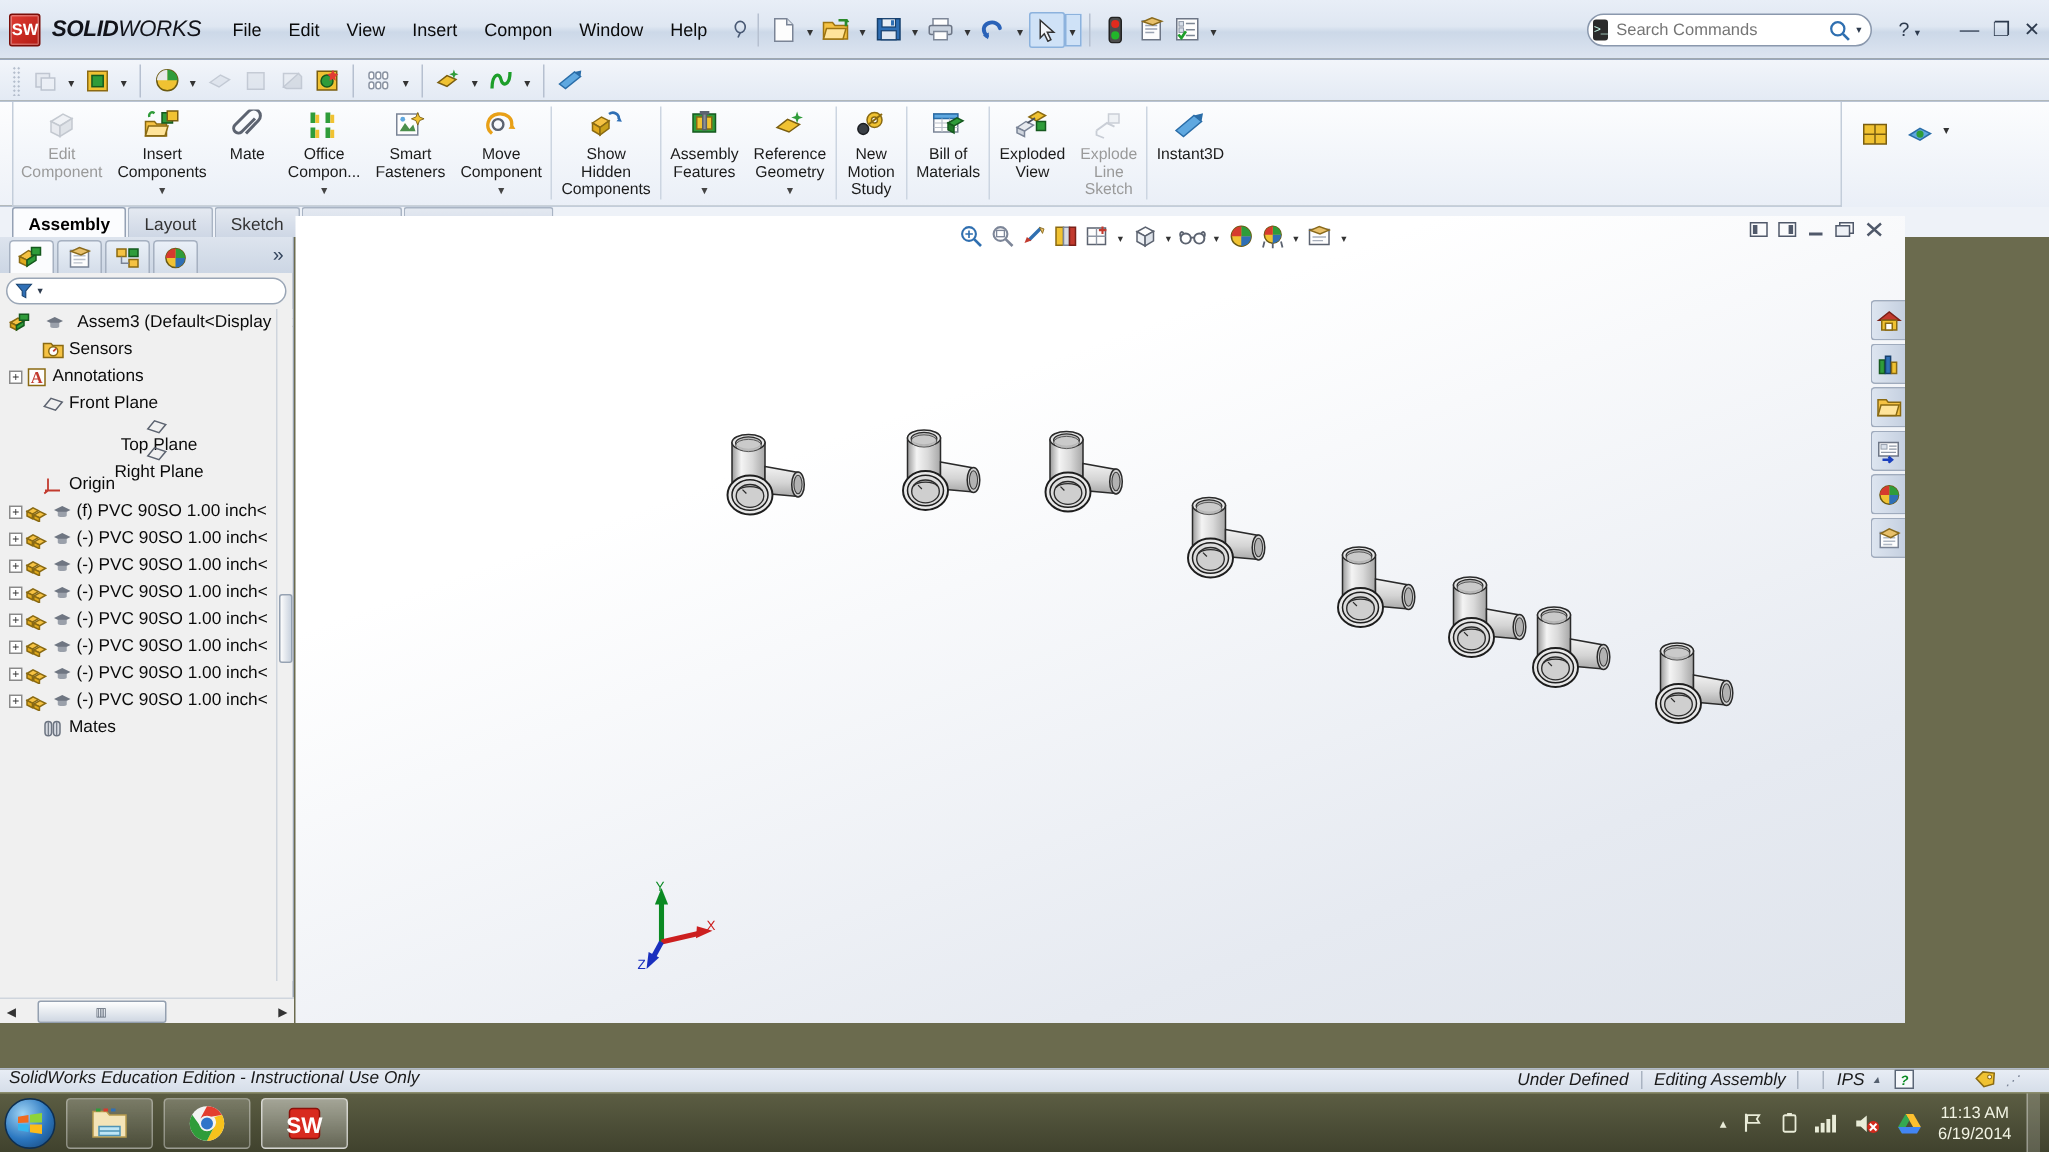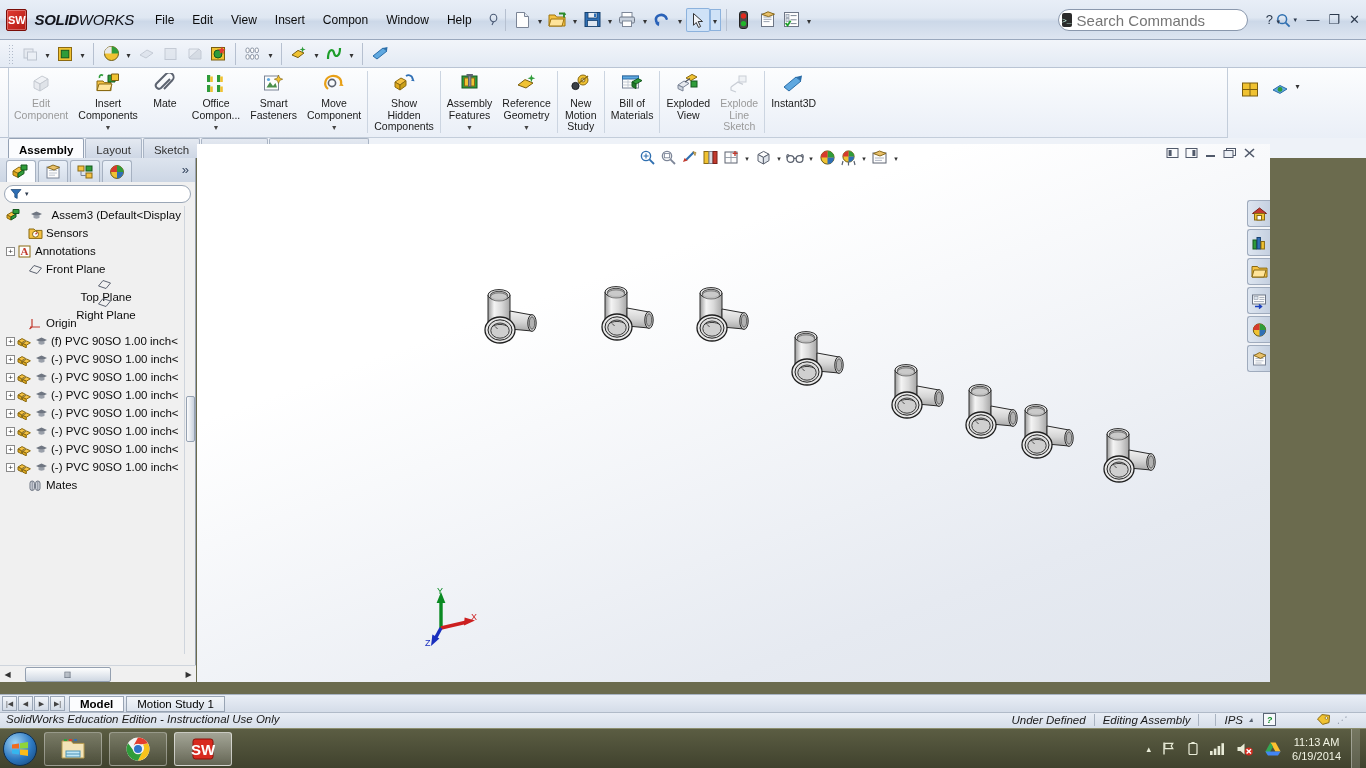--- a/index.html
+++ b/index.html
@@ -58,21 +58,21 @@
     width: 190px; height: 22px; background:#fff;
     border:1px solid #8a98ad; border-radius: 11px;
     display:flex; align-items:center; padding: 0 3px;
   }
   .search-wrap .cmdico {
     width:16px;height:14px;background:#2b2b2b;border-radius:2px;
     color:#cfe; font-size:8px; display:flex;align-items:center;justify-content:center;
     font-family:"Liberation Mono", monospace;
   }
   .search-wrap input {
-    border:0; outline:0; flex:1; font-size:15px; color:#333;
+    border:0; outline:0; flex:1; font-size:11px; color:#333;
     font-family:"Liberation Sans", sans-serif; padding-left:5px; background:transparent;
   }
   .mag { color:#2f6fb0; font-size:13px; }
   .winbtns { position:absolute; right:6px; top:12px; display:flex; gap:9px; align-items:center; color:#2d3a4d; font-size:13px;}
   .help-q { position:absolute; right:86px; top:12px; color:#2d3a4d; font-size:13px; }
 
   
   .toolrow2 {
     position:absolute; left:0; top:40px; width:1366px; height:28px;
     background: linear-gradient(to bottom,#f2f5fa,#e3eaf4);
@@ -1194,28 +1194,20 @@
       <div class="tp-btn">
         <svg width="17" height="16" viewBox="0 0 17 16">
             <rect x="2.5" y="4" width="12" height="10" fill="#fdfdfd" stroke="#7a8496"></rect>
             <path d="M4.5 7.5h8M4.5 9.8h8M4.5 12h6" stroke="#b0b8c4" stroke-width=".9"></path>
             <path d="M3 4.6 L8.5 1.6 L15 4.4 L9.5 7.4z" fill="#e8c06a" stroke="#8a6a1c"></path>
           </svg>
       </div>
     </div>
   </div>
 
-  <div class="doctabs">
-    <div class="nav-btn">|◀</div>
-    <div class="nav-btn">◀</div>
-    <div class="nav-btn">▶</div>
-    <div class="nav-btn" style="margin-right:4px;">▶|</div>
-    <div class="dtab active">Model</div>
-    <div class="dtab">Motion Study 1</div>
-  </div>
 
   <div class="statusbar">
     <span>SolidWorks Education Edition - Instructional Use Only</span>
     <div class="sb-right">
       <span>Under Defined</span>
       <span class="sb-sep"></span>
       <span>Editing Assembly</span>
       <span class="sb-sep"></span>
       <span class="sb-sep"></span>
       <span>IPS</span>

